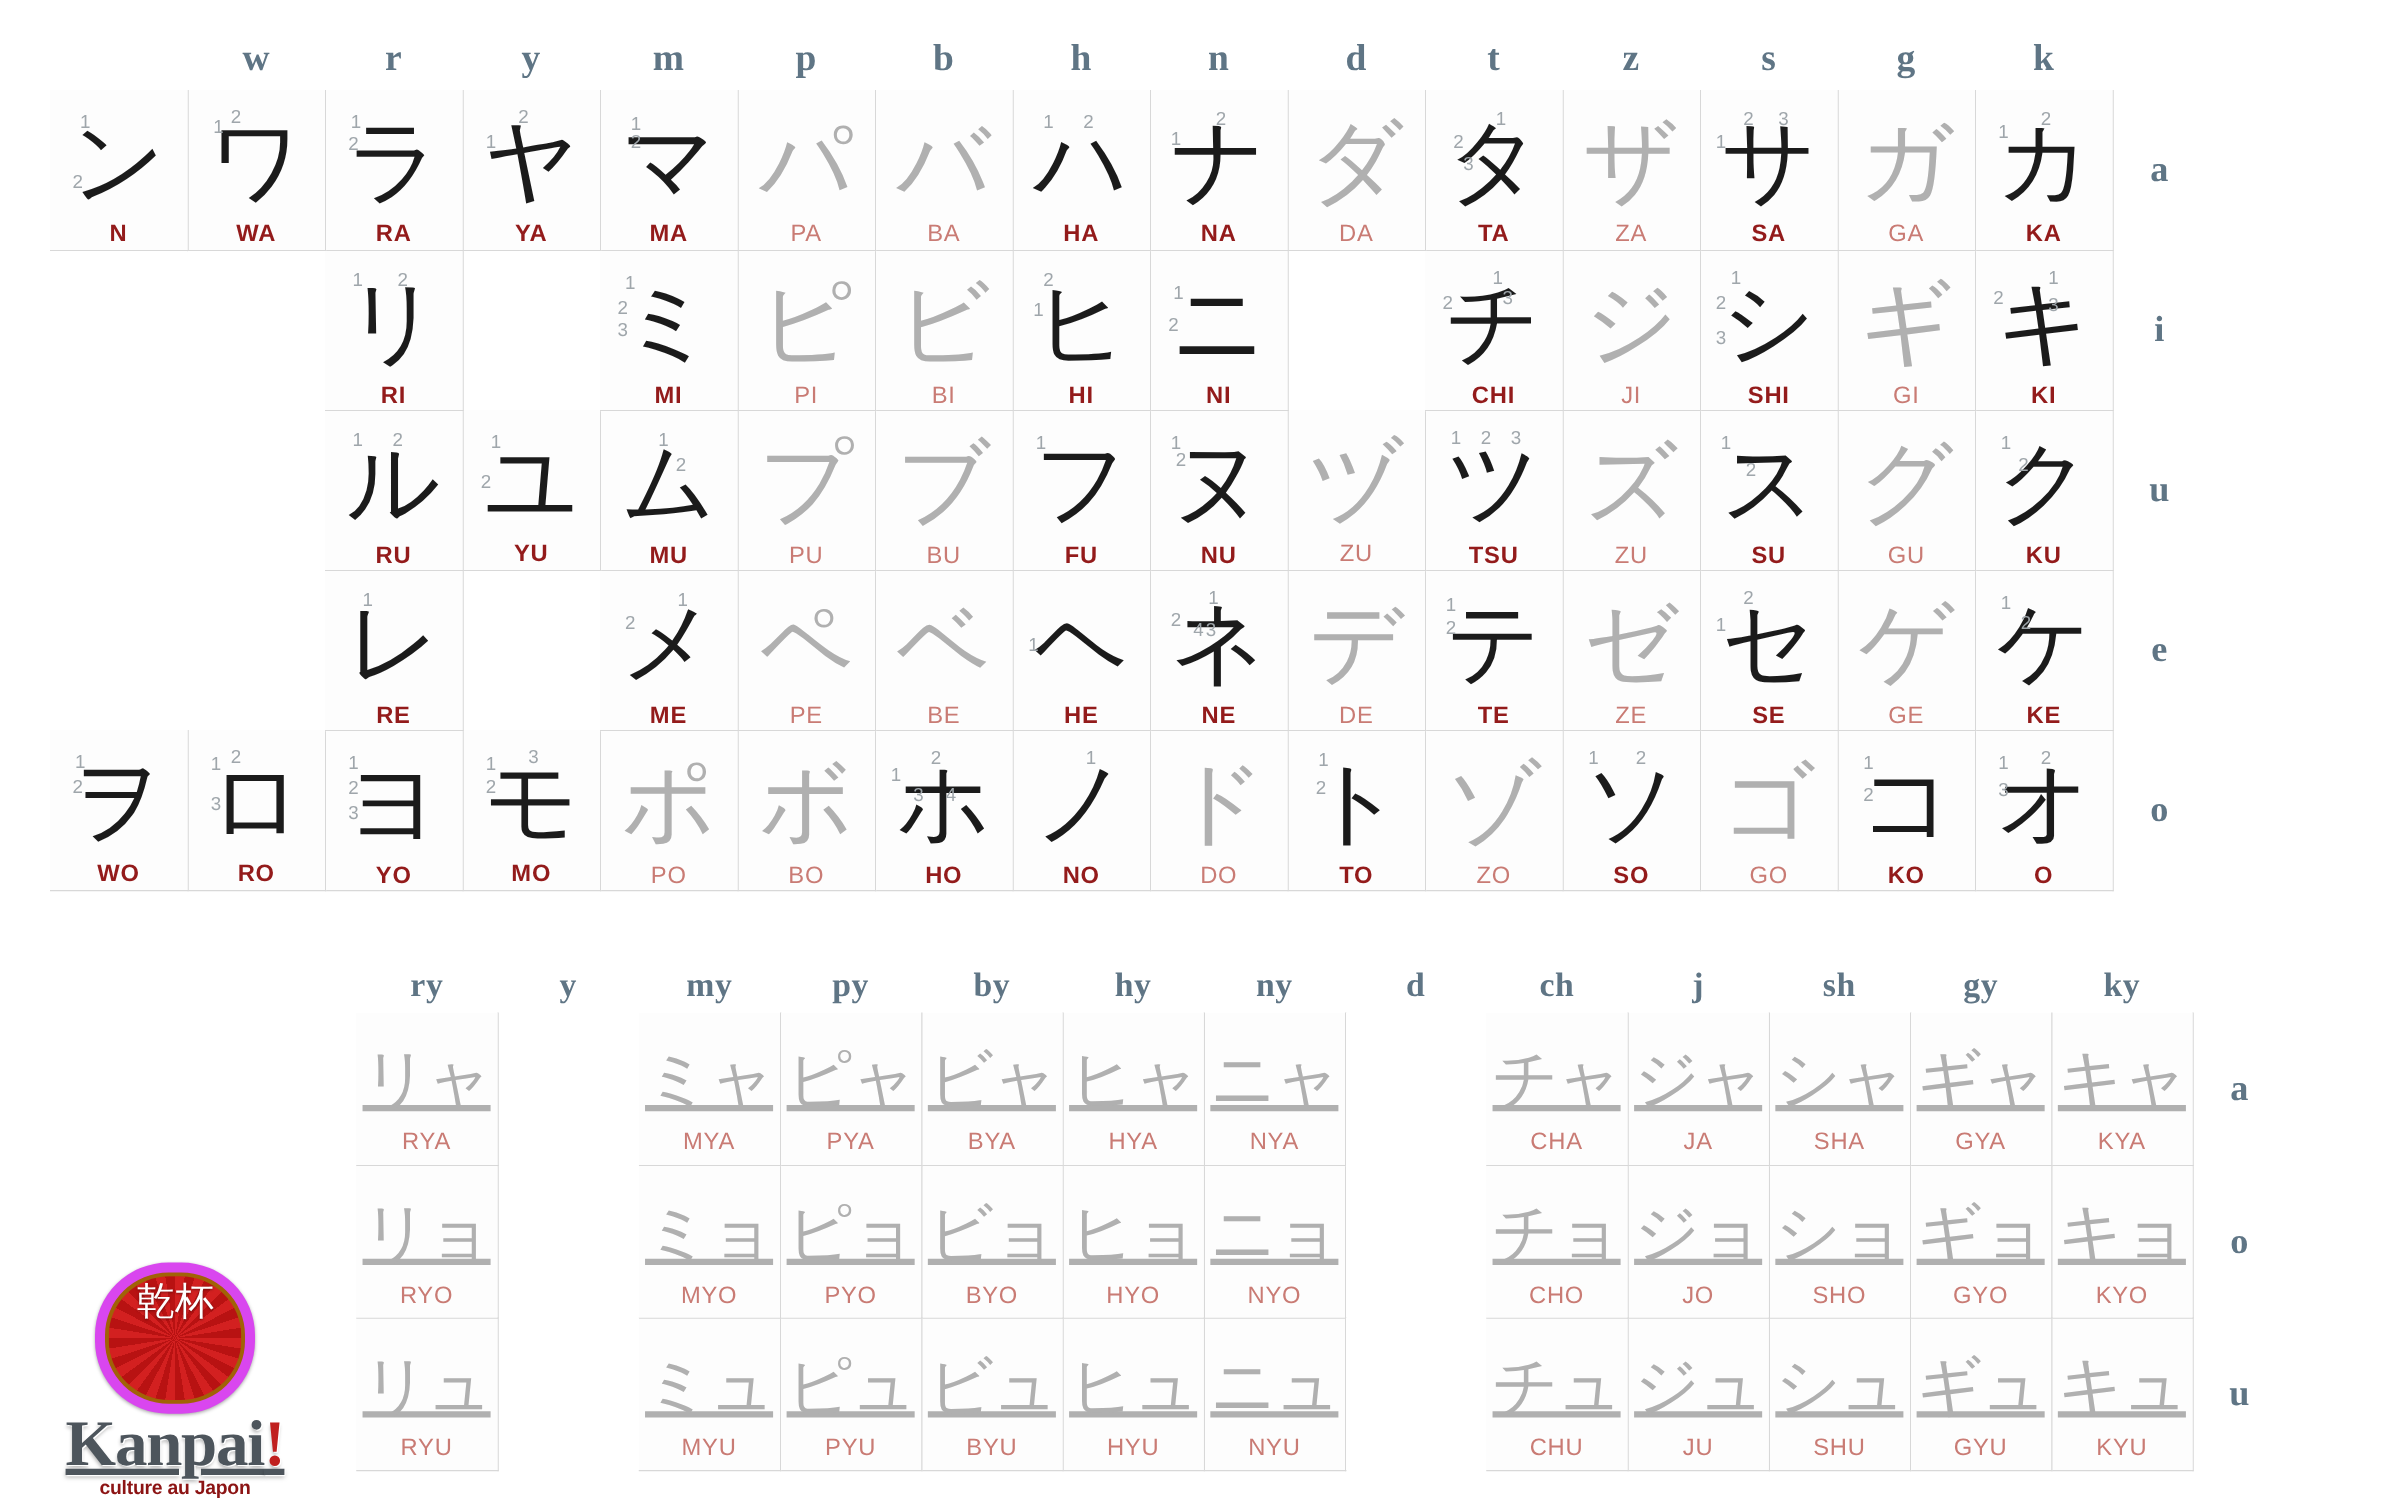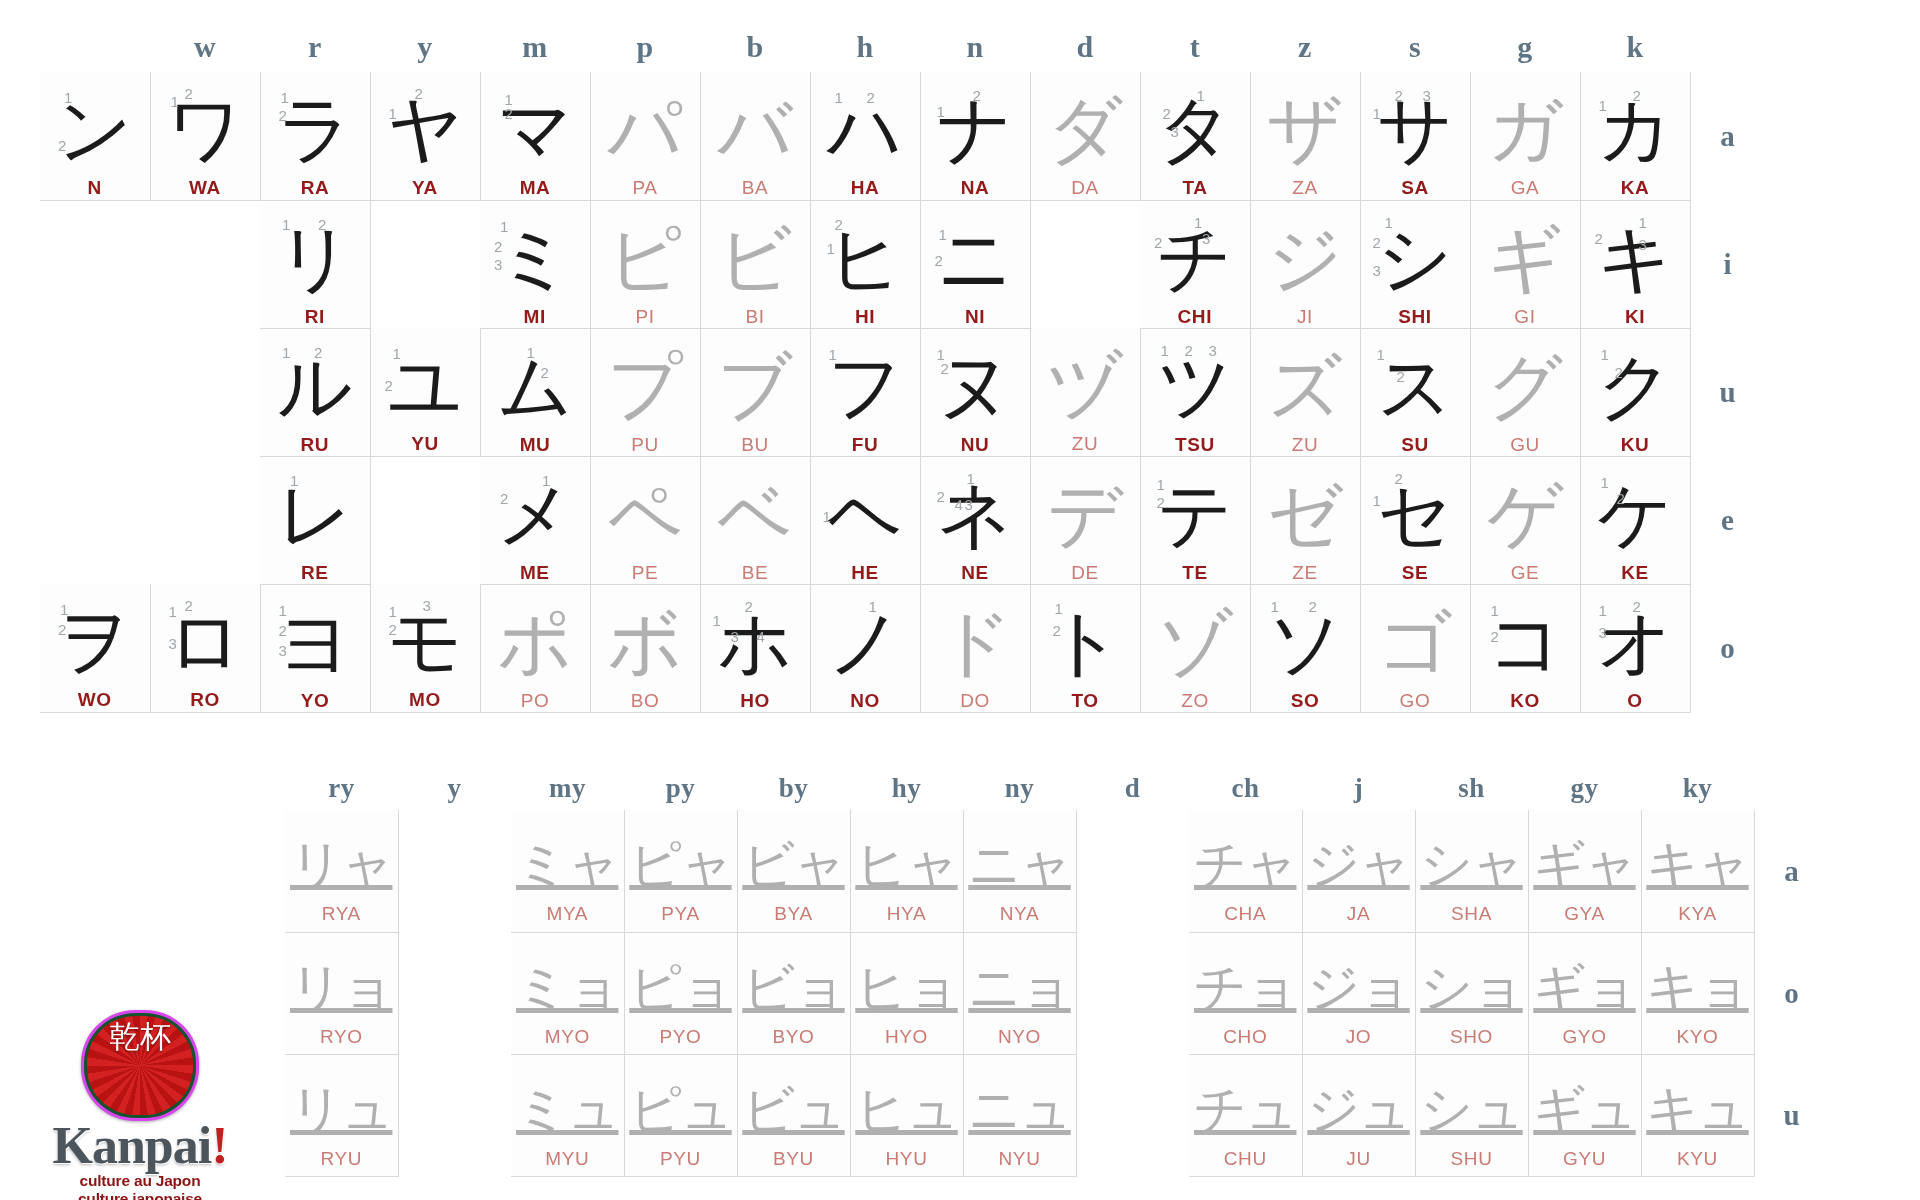--- a/index.html
+++ b/index.html
@@ -95,22 +95,22 @@
   #yoon .romaji{font-size:19px;padding-top:14px;}
   #yoon .vow{font-size:29px;width:74px;}
 
   
 
   
   #logo{position:absolute;left:40px;top:1010px;width:200px;}
   .logo-badge{
     position:relative;width:112px;height:105px;margin:0 auto 4px auto;
     border-radius:46% 46% 46% 46%/48% 48% 48% 48%;
-    background:#14532d;
-    border:3px solid #d946ef;
+    background:#a16207;
+    border:8px solid #d946ef;
     box-shadow:0 1px 3px rgba(0,0,0,.35);
     overflow:hidden;
   }
   .logo-sun{
     position:absolute;left:3px;top:3px;right:3px;bottom:3px;
     border-radius:46% 46% 46% 46%/48% 48% 48% 48%;
     background:
       repeating-conic-gradient(from 0deg at 50% 50%,
         #d32020 0deg 9deg, #b81212 9deg 18deg),
       #c51a1a;
@@ -124,20 +124,21 @@
     text-shadow:0 1px 2px rgba(0,0,0,.45);
   }
   .logo-word{
     font-family:"Liberation Serif", serif;
     font-weight:bold;font-style:normal;
     font-size:52px;line-height:.95;
     color:#4d555c;text-align:center;
     letter-spacing:-1px;
     text-shadow:1px 1px 0 #ffffff, 0 2px 3px rgba(0,0,0,.28);
     margin-top:-4px;
+    text-decoration:underline;
   }
   .logo-word .bang{color:#c0201f;}
   .logo-tag{
     text-align:center;
     color:#8c1414;
     font-family:"Liberation Sans", sans-serif;
     font-weight:bold;
     font-size:15.5px;line-height:1.12;
     margin-top:2px;
     letter-spacing:-.2px;

